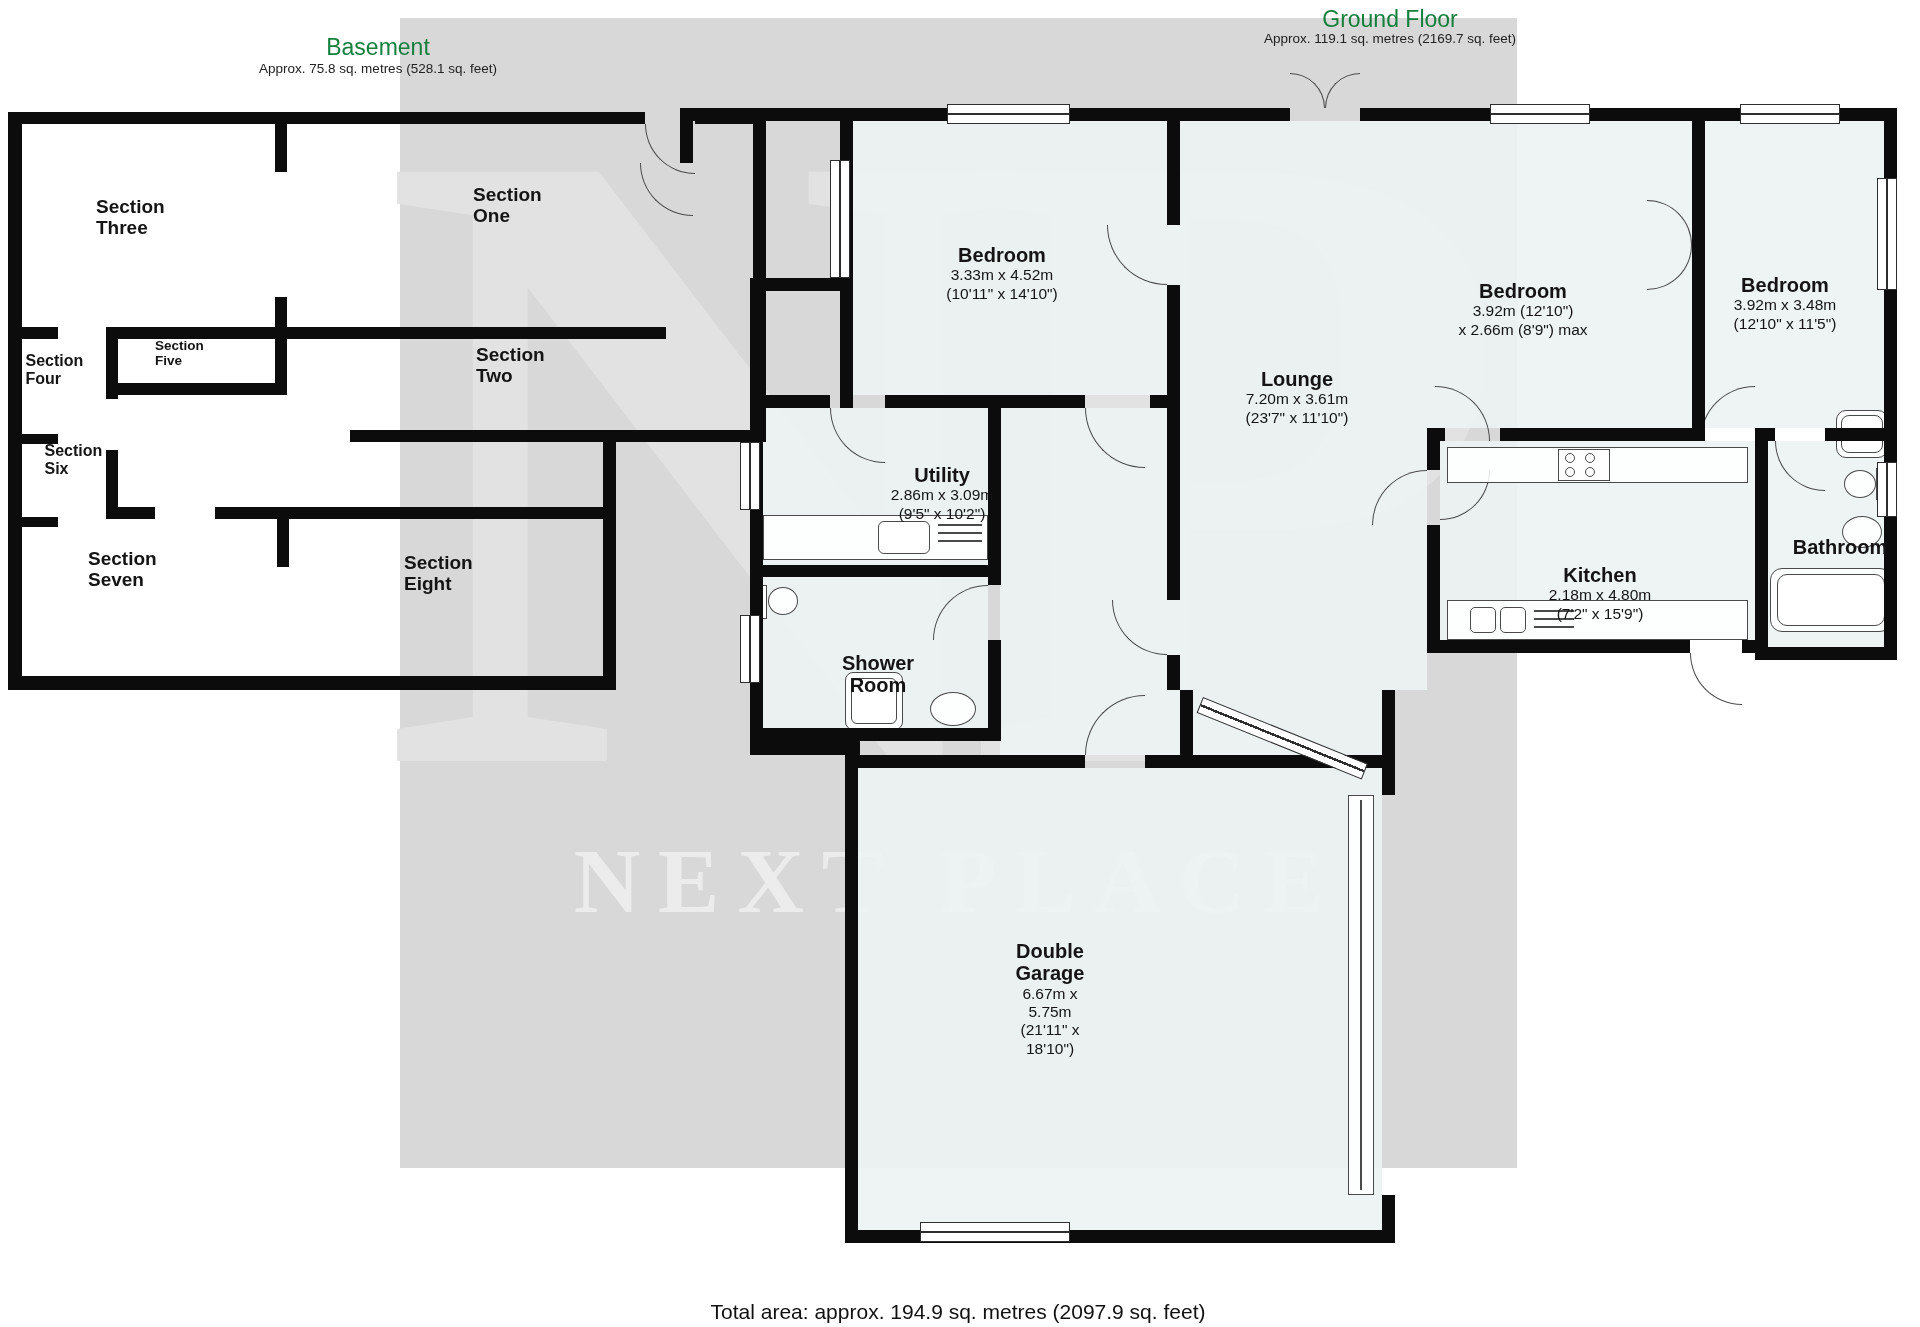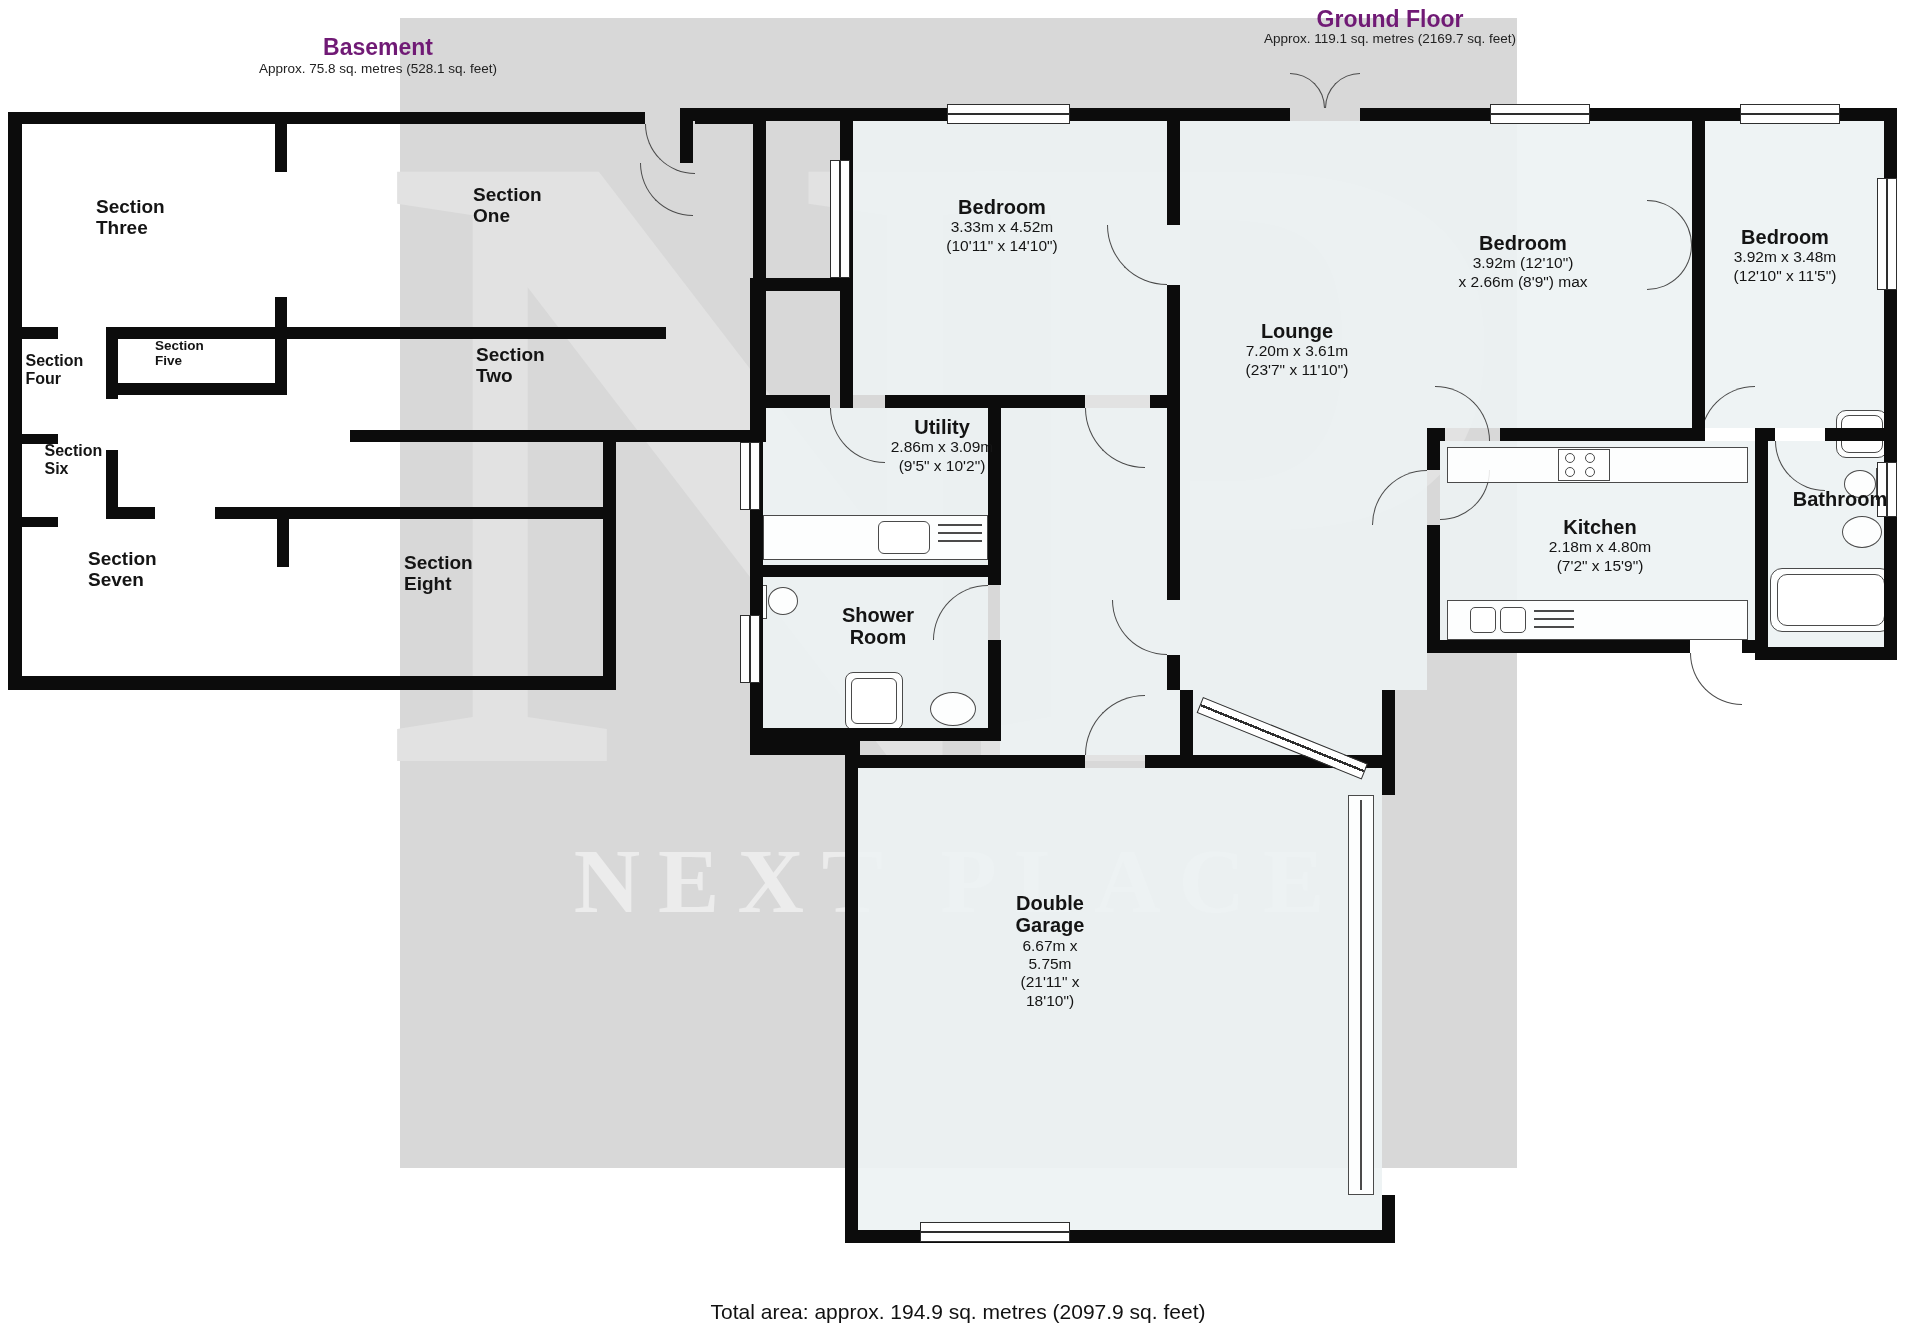--- a/index.html
+++ b/index.html
@@ -19,27 +19,27 @@
   .arc{position:absolute;z-index:30;box-sizing:border-box;}
   .arc-bl{border-left:1.6px solid #4a4a4a;border-bottom:1.6px solid #4a4a4a;border-radius:0 0 0 100%;}
   .arc-br{border-right:1.6px solid #4a4a4a;border-bottom:1.6px solid #4a4a4a;border-radius:0 0 100% 0;}
   .arc-tl{border-left:1.6px solid #4a4a4a;border-top:1.6px solid #4a4a4a;border-radius:100% 0 0 0;}
   .arc-tr{border-right:1.6px solid #4a4a4a;border-top:1.6px solid #4a4a4a;border-radius:0 100% 0 0;}
   .fx{position:absolute;z-index:35;border:1.5px solid #4a4a4a;box-sizing:border-box;background:rgba(255,255,255,0.88);}
   .fx-line{position:absol;background:#4a4a4a;border:none;}
   .fx-line{background:#4a4a4a;border:none;}
   .fx-ell{border-radius:50%;}
   .lbl{position:absolute;z-index:60;transform:translateX(-50%);text-align:center;color:#141414;}
-  .lbl .nm{display:block;font-weight:bold;font-size:20px;line-height:1.12;}
+  .lbl .nm{display:block;font-weight:bold;font-size:20px;line-height:1.12;margin-top:48px;}
   .lbl .dm{display:block;font-size:15.5px;line-height:1.18;}
   .sec{position:absolute;z-index:60;transform:translateX(-50%);
        font-weight:bold;color:#141414;font-size:19px;line-height:1.12;}
   .sec.sm{font-size:16px;} .sec.xs{font-size:13.5px;}
   .title{position:absolute;z-index:60;transform:translateX(-50%);text-align:center;
-         font-weight:bold;font-size:23px;color:#701a75;white-space:nowrap;}
+         font-weight:normal;font-size:23px;color:#15803d;white-space:nowrap;}
   .subtitle{position:absolute;z-index:60;transform:translateX(-50%);text-align:center;
          font-size:13.5px;color:#222;white-space:nowrap;}
   .footer{position:absolute;z-index:60;transform:translateX(-50%);font-size:21px;color:#111;white-space:nowrap;}
 </style>
 </head>
 <body>
 
 <div id="plan">
 
   <div class="wmbox" style="left:400px;top:18px;width:1117px;height:1150px;"></div>

